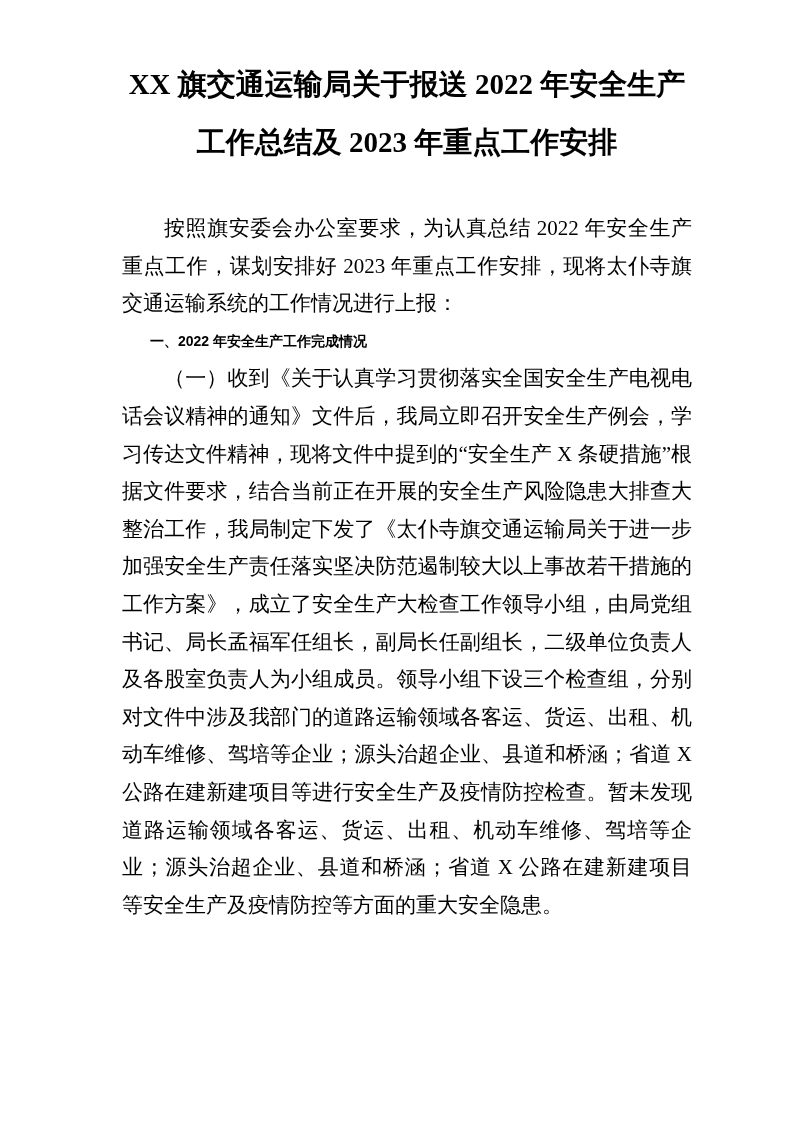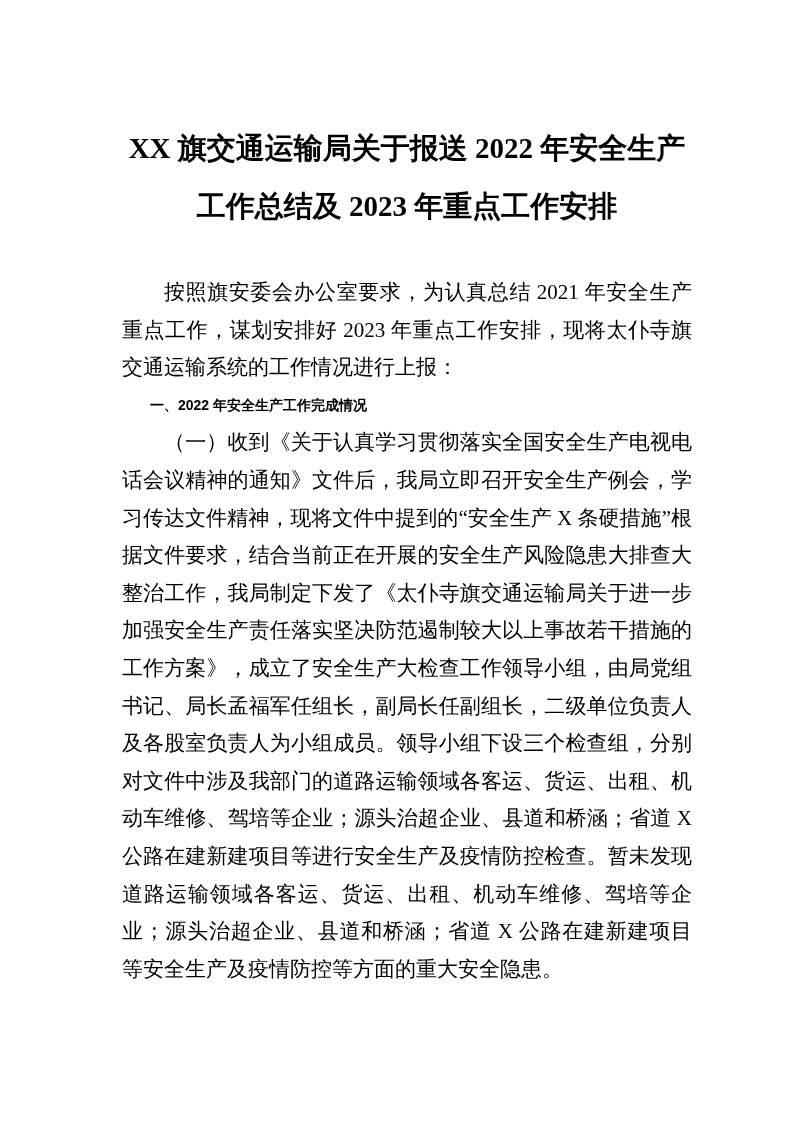--- a/index.html
+++ b/index.html
@@ -7,21 +7,21 @@
       padding: 0;
       background: #ffffff;
     }
     .page {
       position: relative;
       width: 794px;
       height: 1122px;
       box-sizing: border-box;
       background: #ffffff;
       color: #000000;
-      padding: 119px 102px 0 122px;
+      padding: 55px 102px 0 122px;
       font-family: "Liberation Serif", "DejaVu Serif", serif;
       overflow: hidden;
     }
     .doc-title {
       margin: 0;
       font-size: 29px;
       line-height: 58px;
       font-weight: 600;
       text-align: center;
       font-family: "Liberation Serif", "DejaVu Serif", serif;
@@ -48,19 +48,19 @@
       font-family: "Liberation Sans", "DejaVu Sans", sans-serif;
     }
   </style>
 </head>
 <body>
 
 <div class="page">
   <h1 class="doc-title">XX 旗交通运输局关于报送 2022 年安全生产工作总结及 2023 年重点工作安排</h1>
 
   <div class="doc-body">
-    <p class="para">按照旗安委会办公室要求，为认真总结 2021 年安全生产重点工作，谋划安排好 2023 年重点工作安排，现将太仆寺旗交通运输系统的工作情况进行上报：</p>
+    <p class="para">按照旗安委会办公室要求，为认真总结 2022 年安全生产重点工作，谋划安排好 2023 年重点工作安排，现将太仆寺旗交通运输系统的工作情况进行上报：</p>
 
     <p class="section-heading">一、2022 年安全生产工作完成情况</p>
 
     <p class="para">（一）收到《关于认真学习贯彻落实全国安全生产电视电话会议精神的通知》文件后，我局立即召开安全生产例会，学习传达文件精神，现将文件中提到的“安全生产 X 条硬措施”根据文件要求，结合当前正在开展的安全生产风险隐患大排查大整治工作，我局制定下发了《太仆寺旗交通运输局关于进一步加强安全生产责任落实坚决防范遏制较大以上事故若干措施的工作方案》，成立了安全生产大检查工作领导小组，由局党组书记、局长孟福军任组长，副局长任副组长，二级单位负责人及各股室负责人为小组成员。领导小组下设三个检查组，分别对文件中涉及我部门的道路运输领域各客运、货运、出租、机动车维修、驾培等企业；源头治超企业、县道和桥涵；省道 X 公路在建新建项目等进行安全生产及疫情防控检查。暂未发现道路运输领域各客运、货运、出租、机动车维修、驾培等企业；源头治超企业、县道和桥涵；省道 X 公路在建新建项目等安全生产及疫情防控等方面的重大安全隐患。</p>
   </div>
 </div>
 
 </body></html>

